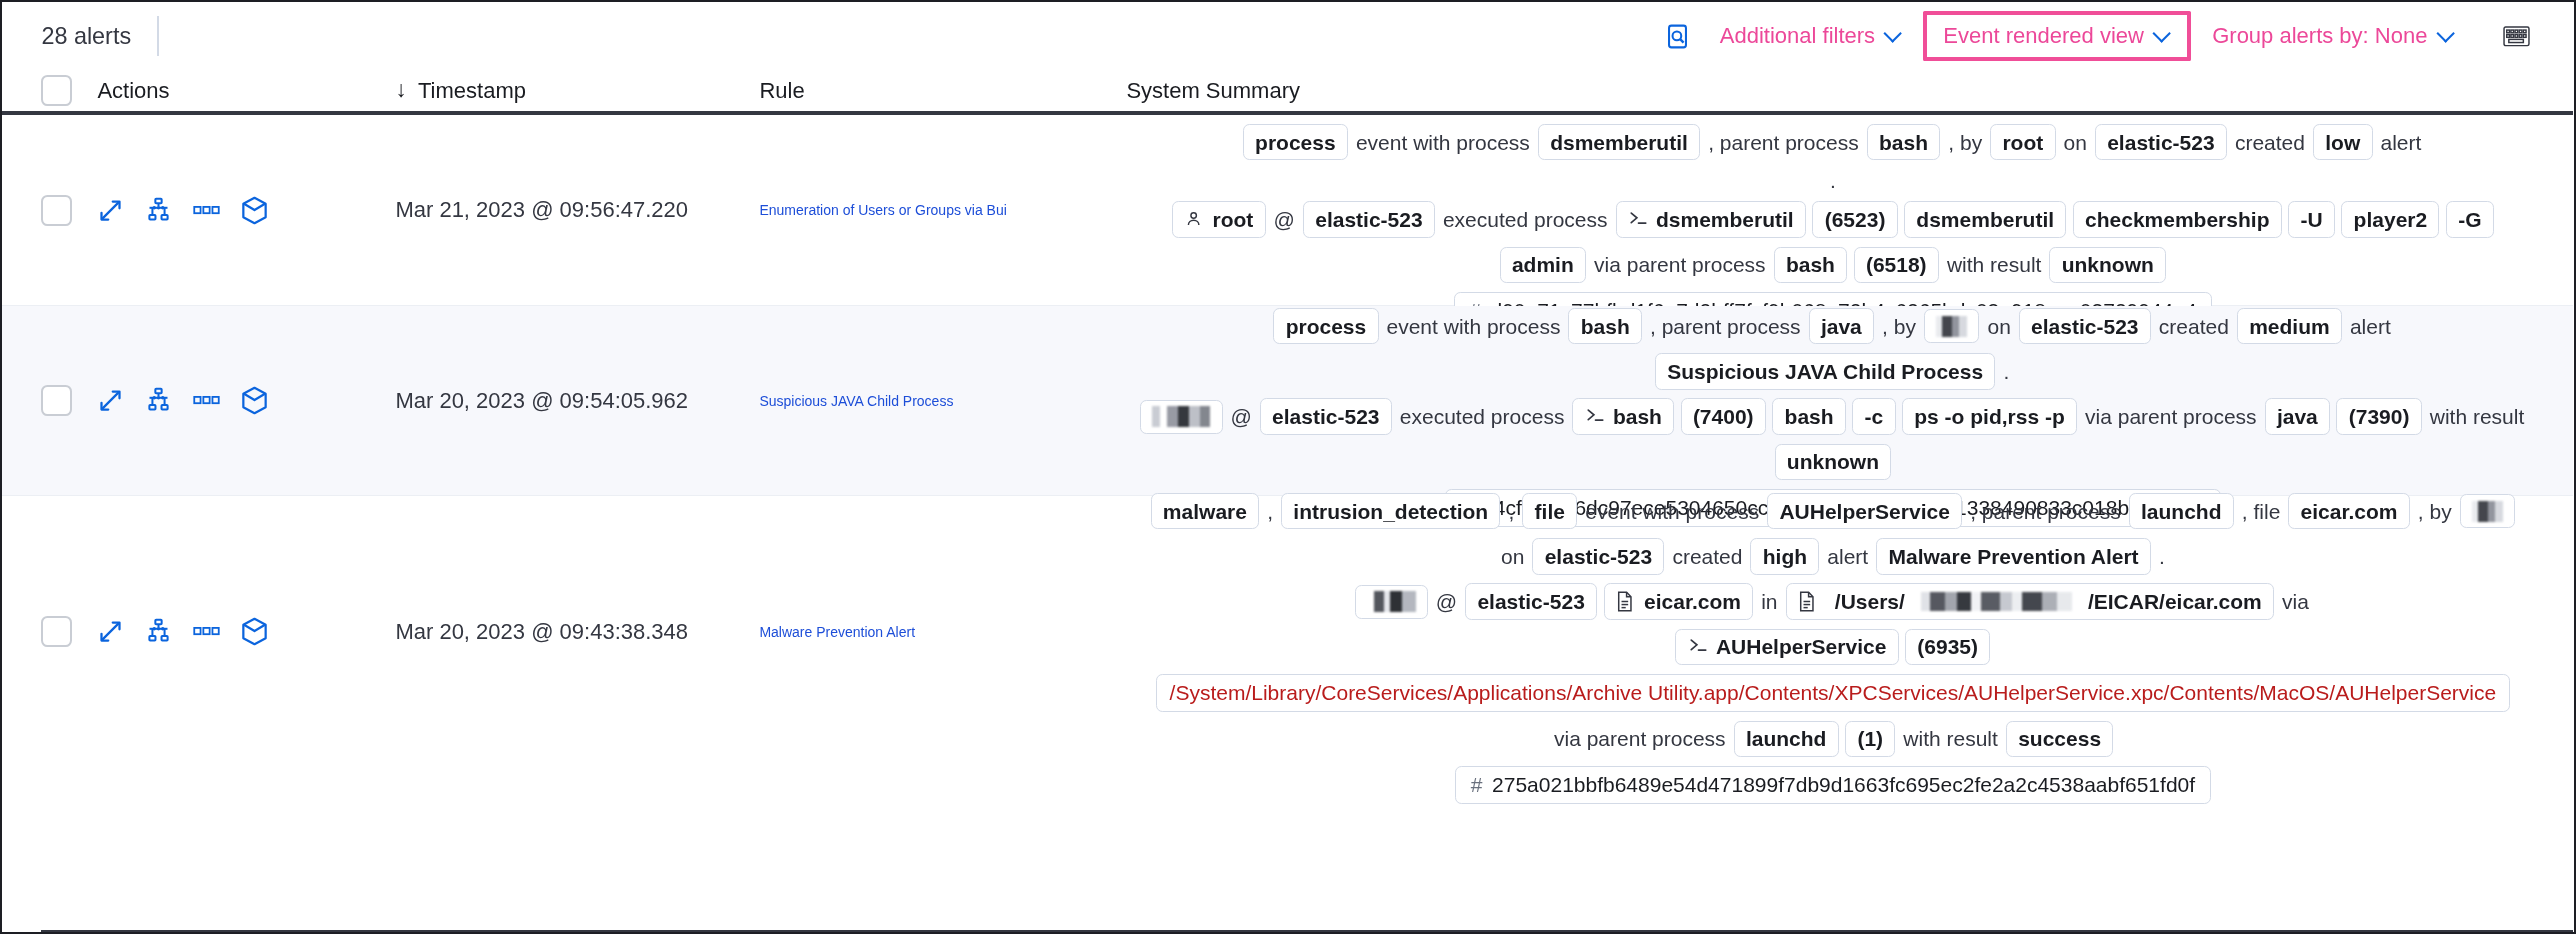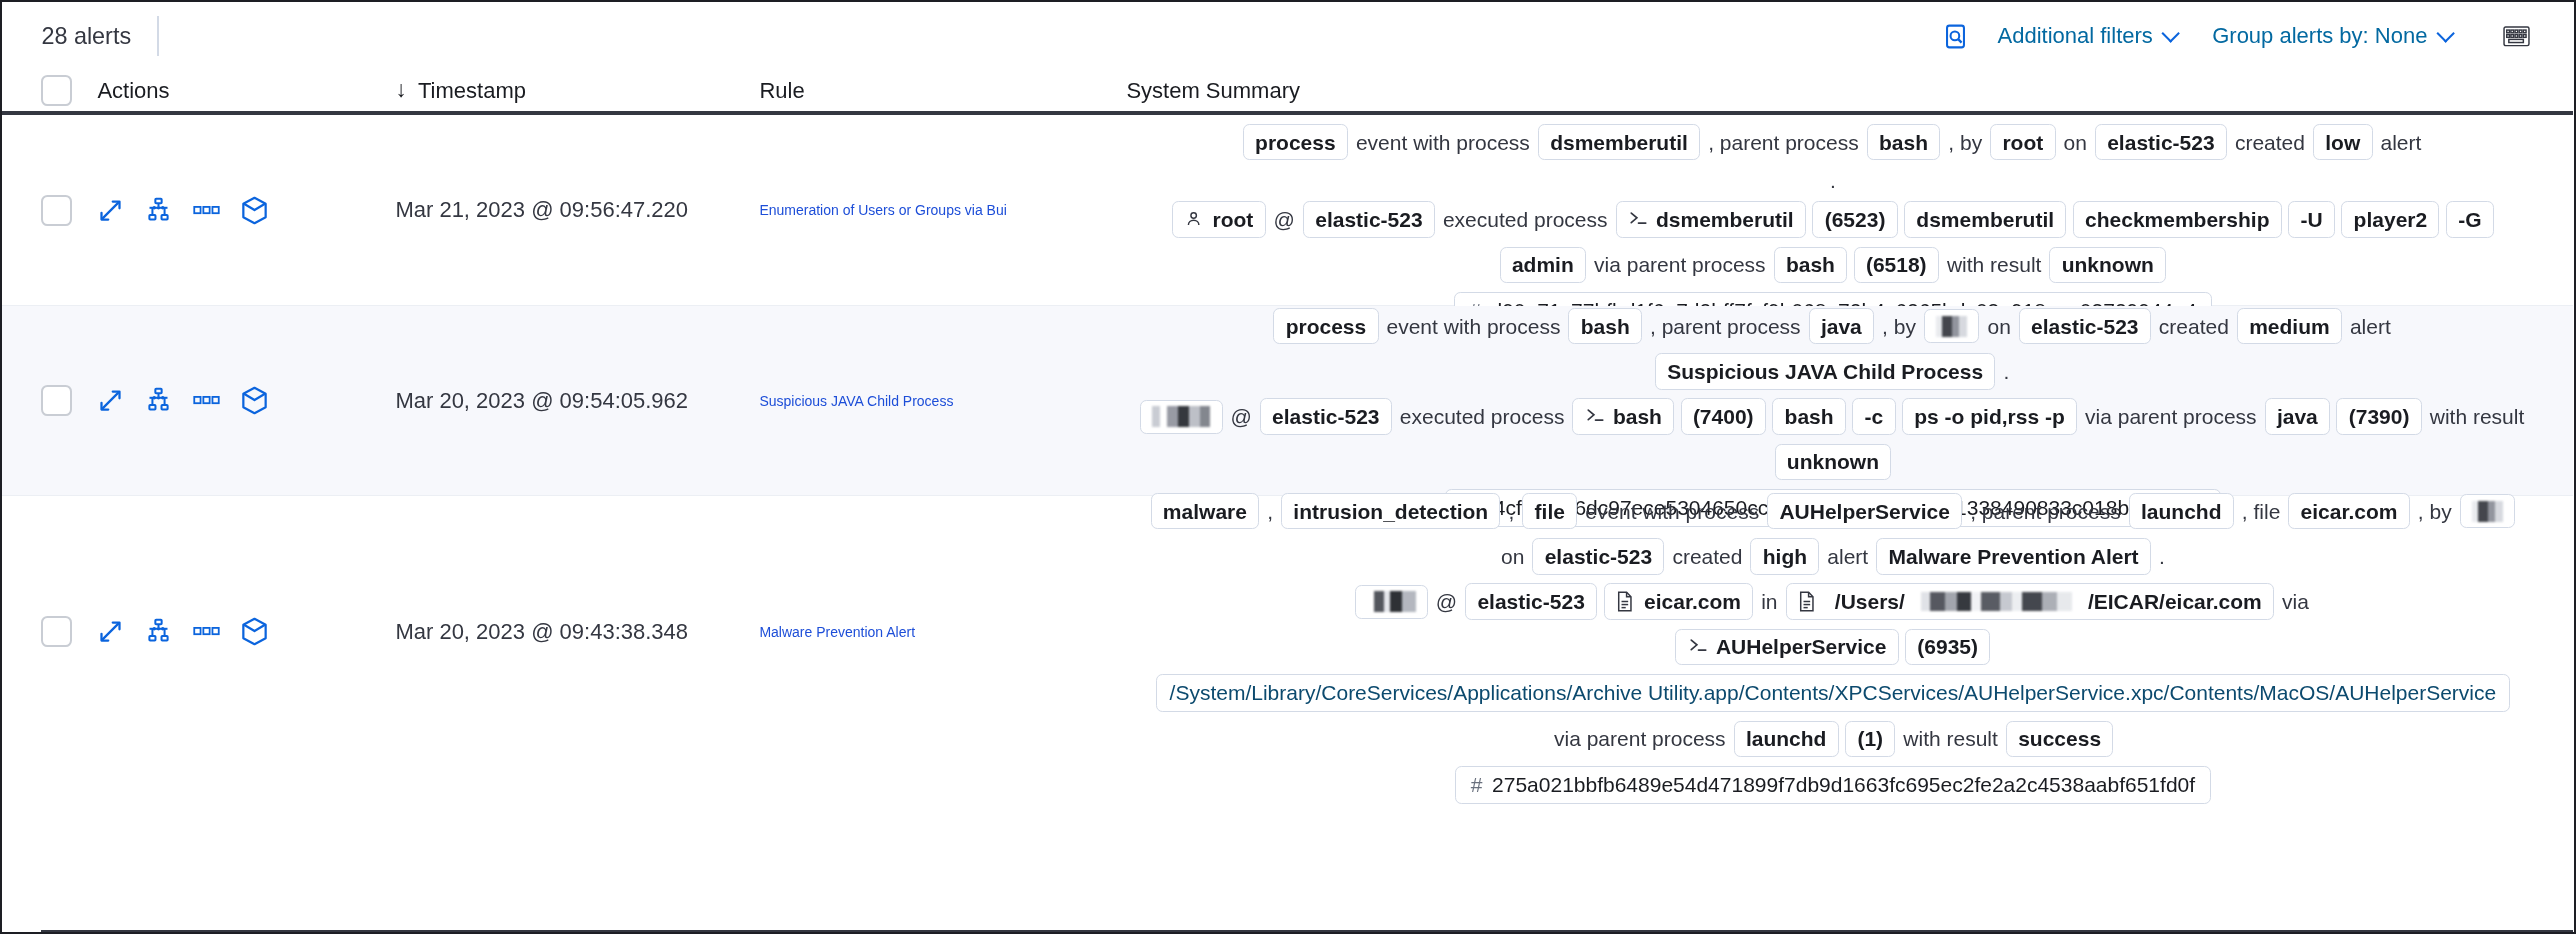--- a/index.html
+++ b/index.html
@@ -53,21 +53,21 @@
     display: flex;
     align-items: center;
     padding-right: 32px;
     gap: 0px;
   }
   .tb-btn {
     display: flex;
     align-items: center;
     gap: 9.7px;
     font-size: 22px;
-    color: #0369a1;
+    color: #ec4899;
     padding: 8px 16px;
     cursor: pointer;
     white-space: nowrap;
     font-weight: 400;
   }
   .tb-icon-btn {
     display: flex;
     align-items: center;
     justify-content: center;
     padding: 6.4px 11.3px;
@@ -262,21 +262,21 @@
     cursor: pointer;
   }
   .hash-sym { color: #69707d; }
 
   .path-chip {
     border: 1.6px solid #d3dae6;
     border-radius: 6.4px;
     background: #fff;
     padding: 6.4px 13px;
     font-size: 21px;
-    color: #0c4a6e;
+    color: #b91c1c;
     white-space: nowrap;
     cursor: pointer;
   }
 
   .bottom-rule {
     position: absolute;
     left: 39px; right: 0; bottom: 0;
     border-bottom: 2.4px solid #343741;
   }
 </style>
@@ -297,20 +297,26 @@
           <circle cx="11.5" cy="11.5" r="3.6"></circle>
           <line x1="14.2" y1="14.2" x2="17" y2="17" stroke-width="2"></line>
         </svg>
       </div>
 
       <div class="tb-btn">
         <span>Additional filters</span>
         <span class="chev"></span>
       </div>
 
+      <div class="highlight-box">
+        <div class="tb-btn">
+          <span>Event rendered view</span>
+          <span class="chev"></span>
+        </div>
+      </div>
 
       <div class="tb-btn">
         <span>Group alerts by: None</span>
         <span class="chev"></span>
       </div>
 
       <div class="tb-icon-btn" style="margin-left:21px;">
         <svg width="27" height="22.6" viewBox="0 0 26 20" fill="none" stroke="#343741" stroke-width="1.4">
           <rect x="1" y="1" width="24" height="18" rx="1.5"></rect>
           <rect x="3.6" y="4" width="2.6" height="2.6"></rect>

